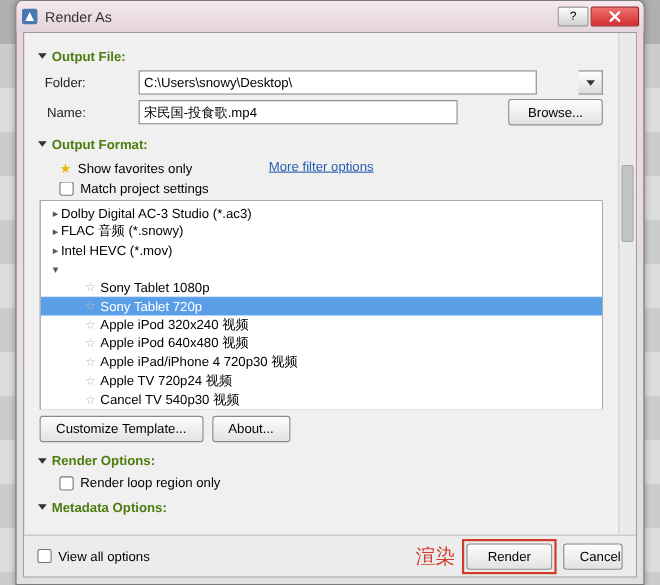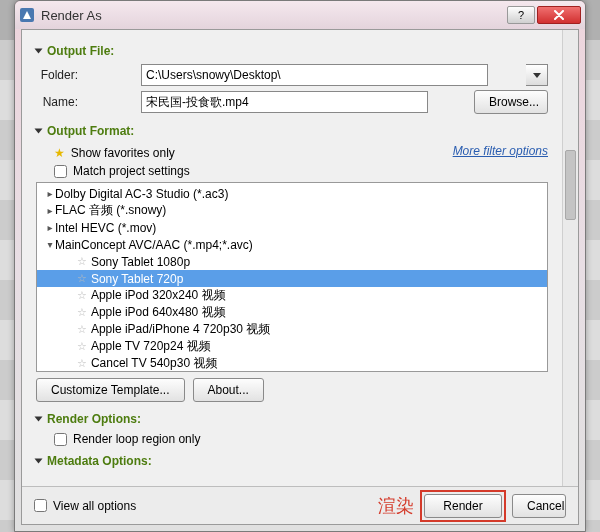--- a/index.html
+++ b/index.html
@@ -10,29 +10,29 @@
 .titlebar .title { flex: 1; color: #333; font-size: 13px; }
 .titlebar .tb-btn { width: 28px; height: 18px; margin-left: 2px; border: 1px solid #999; border-radius: 2px; display: flex; align-items: center; justify-content: center; font-size: 11px; background: linear-gradient(#fefefe,#d0d0d0); cursor: pointer; }
 .titlebar .tb-close { background: linear-gradient(#f07070,#d13030); border-color: #a02020; color: #fff; width: 44px; font-size: 14px; }
 .client { flex: 1; margin: 0 6px 6px 6px; background: #f0f0f0; border: 1px solid #9a9a9a; display: flex; flex-direction: column; overflow: hidden; }
 .scroll-area { flex: 1; overflow: hidden; padding: 10px 14px 4px 14px; position: relative; }
 .section-head { display: flex; align-items: center; font-weight: bold; font-size: 13px; color: #4d7c0f; margin: 4px 0 6px 0; cursor: pointer; }
 .section-head .tri { width: 0; height: 0; border-left: 5px solid #333; border-top: 4px solid transparent; border-bottom: 4px solid transparent; margin-right: 6px; transition: transform .1s; }
 .section-head.open .tri { transform: rotate(90deg); }
 .row { display: flex; align-items: center; margin: 4px 0; gap: 38px; }
 .row .lbl { width: 52px; text-align: right; padding-right: 10px; color: #222; }
-.textfield { flex: 1; height: 22px; border: 1px solid #888; background: #fff; padding: 2px 4px; font-size: 12px; margin-left: 15px; }
+.textfield { flex: 1; height: 22px; border: 1px solid #888; background: #fff; padding: 2px 4px; font-size: 12px; }
 .drop-btn { width: 22px; height: 22px; border: 1px solid #888; border-left: none; background: linear-gradient(#fff,#ddd); display: flex; align-items: center; justify-content: center; cursor: pointer; }
 .drop-btn .dn { width: 0; height: 0; border-left: 4px solid transparent; border-right: 4px solid transparent; border-top: 5px solid #333; }
 .btn { height: 24px; padding: 0 14px; border: 1px solid #8a8a8a; background: linear-gradient(#fdfdfd,#e2e2e2); cursor: pointer; border-radius: 3px; font-size: 12px; }
 .chk { display: flex; align-items: center; margin: 4px 0 4px 18px; }
 .chk input { margin-right: 6px; }
 .star { color: #e6b800; margin-right: 6px; font-size: 12px; }
 .link { color: #2a5db0; text-decoration: underline; cursor: pointer; }
-.more-row { text-align: right; margin: 2px 0 6px 0; font-style: italic; }
+.more-row { text-align: center; margin: 2px 0 6px 0; }
 .tree-box { border: 1px solid #999; background: #fff; height: 190px; overflow-y: auto; overflow-x: hidden; padding: 2px 0; margin-bottom: 6px; }
 .tree-item { display: flex; align-items: center; padding: 1px 6px 1px 10px; height: 17px; white-space: nowrap; cursor: pointer; }
 .tree-item .caret { width: 10px; display: inline-block; text-align: center; color: #555; font-size: 10px; }
 .tree-item .ostar { color: #bbb; margin: 0 4px 0 12px; font-size: 11px; }
 .tree-item.lvl0 { padding-left: 8px; }
 .tree-item.lvl1 { padding-left: 28px; }
 .tree-item.sel { background: #5a9ee8; color: #fff; }
 .btn-row { display: flex; gap: 8px; margin: 6px 0 10px 0; }
 .bottom-bar { height: 38px; border-top: 1px solid #bdbdbd; background: #ececec; display: flex; align-items: center; padding: 0 12px; }
 .bottom-bar .spacer { flex: 1; }
@@ -79,21 +79,21 @@
         <div class="row">
           <span class="lbl">Folder:</span>
           <input class="textfield" readonly="" value="C:\Users\snowy\Desktop\" style="">
           <div class="drop-btn">
               <span class="dn"></span>
             </div>
         </div>
         <div class="row">
           <span class="lbl">Name:</span>
           <input class="textfield" style="margin-right: 8px;" value="宋民国-投食歌.mp4">
-          <button class="btn" style="width:74px">Browse...</button>
+          <button class="btn" style="width:86px">Browse...</button>
         </div>
 
         <div class="section-head open" style="margin-top:10px">
             <span class="tri"></span>
             <span>Output Format:</span>
           </div>
         <div class="more-row"><span class="link">More filter options</span></div>
         <div class="chk" style="margin-top:-18px">
             <span class="star">★</span>
             <span>Show favorites only</span>
@@ -111,21 +111,20 @@
             <div class="tree-item lvl0">
               <span class="caret">▸</span>
               <span>FLAC 音频 (*.snowy)</span>
             </div>
             <div class="tree-item lvl0">
               <span class="caret">▸</span>
               <span>Intel HEVC (*.mov)</span>
             </div>
             <div class="tree-item lvl0">
               <span class="caret">▾</span>
-              <span>MainConcept AVC/AAC (*.mp4;*.avc)</span>
             </div>
             <div class="tree-item lvl1">
               <span class="ostar">☆</span>
               <span>Sony Tablet 1080p</span>
             </div>
             <div class="tree-item lvl1 sel">
               <span class="ostar">☆</span>
               <span>Sony Tablet 720p</span>
             </div>
             <div class="tree-item lvl1">

